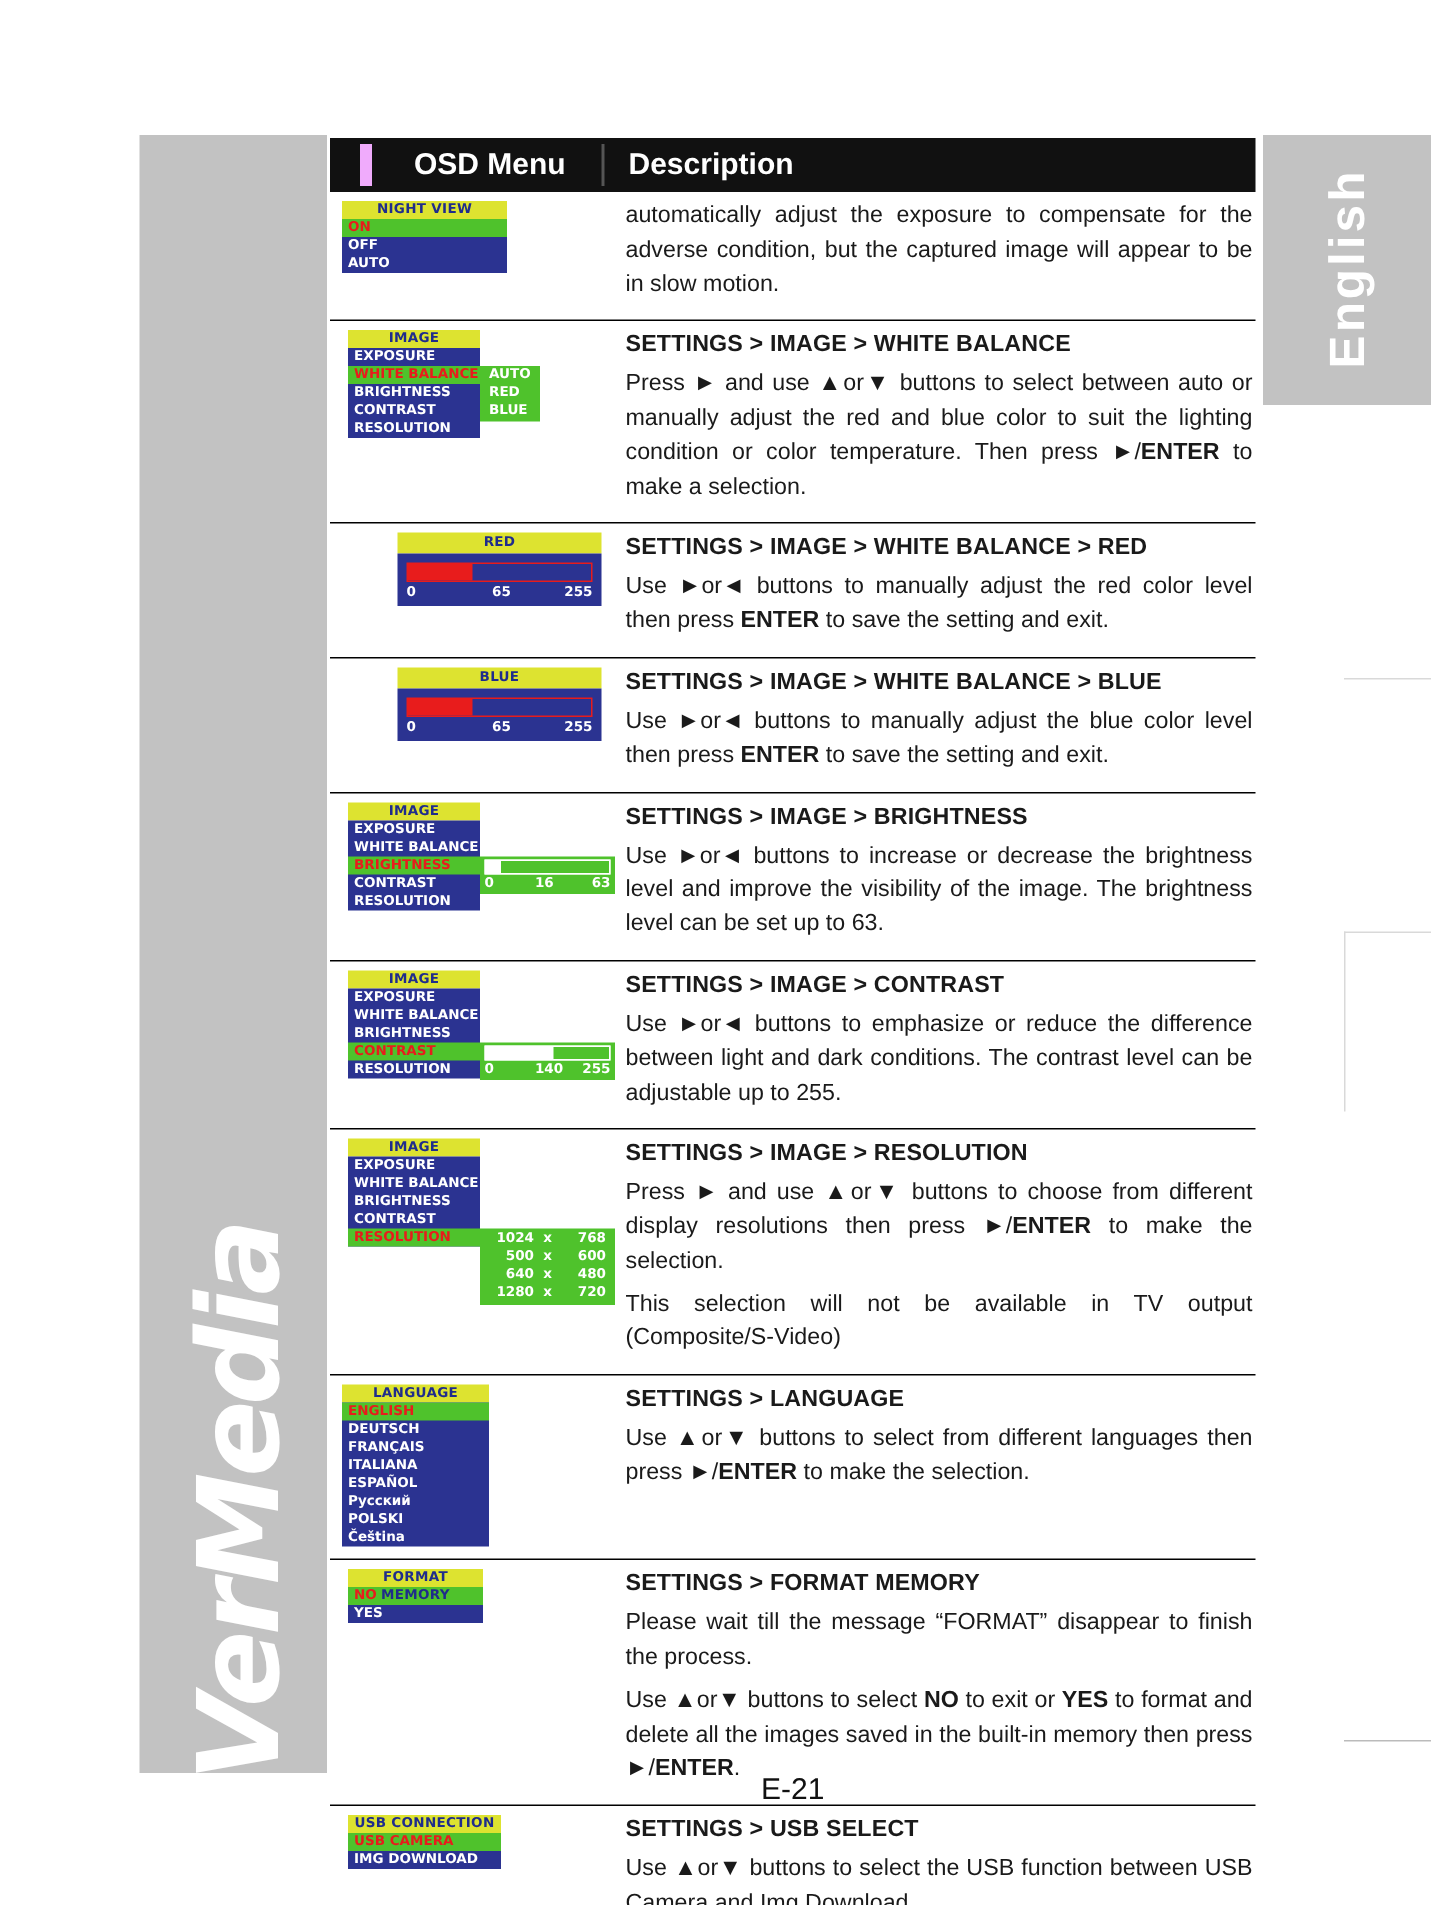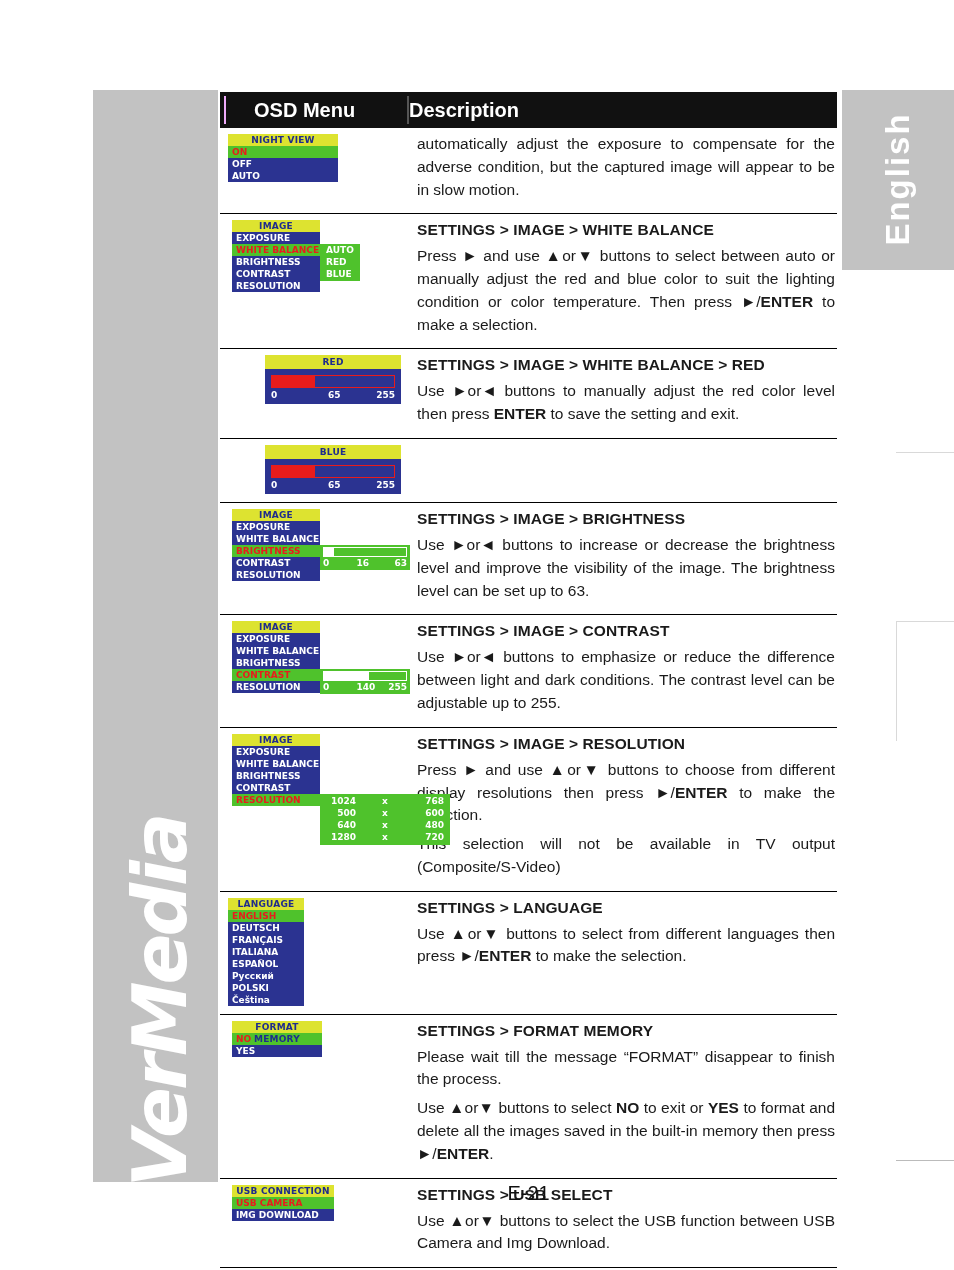--- a/index.html
+++ b/index.html
@@ -88,33 +88,33 @@
     width: 617px;
   }
   .table-header {
     background: #111111;
     color: #ffffff;
     height: 36px;
     display: flex;
     align-items: center;
   }
   .th-osd {
-    width: 183px;
+    width: 161px;
     padding-left: 28px;
     box-sizing: border-box;
     font-size: 20px;
     font-weight: bold;
-    border-left: 2px solid #f0abfc;
-    margin-left: 4px;
+    border-left: 8px solid #f0abfc;
+    margin-left: 20px;
     height: 28px;
     line-height: 28px;
   }
   .th-desc {
     flex: 1;
-    padding-left: 0;
+    padding-left: 16px;
     box-sizing: border-box;
     font-size: 20px;
     font-weight: bold;
     border-left: 2px solid #555;
     height: 28px;
     line-height: 28px;
   }
 
   .row {
     display: flex;
@@ -247,21 +247,20 @@
     position: absolute;
     background: #4fc22c;
     padding: 1px 6px 2px 6px;
   }
   .res-row {
     color: #ffffff;
     height: 12px;
     line-height: 12px;
     white-space: nowrap;
     display: flex;
-    gap: 20px;
   }
   .res-row span.w { display: inline-block; width: 30px; text-align: right; }
   .res-row span.x { display: inline-block; width: 18px; text-align: center; }
 
   .footer {
     position: absolute;
     left: 220px;
     top: 1182px;
     width: 617px;
     text-align: center;
@@ -360,20 +359,24 @@
                 <div class="sl-fill" style="width: 35%;"></div>
               </div>
               <div class="sl-scale">
                 <span style="flex: 0 0 46%;">0</span>
                 <span style="flex: 0 0 30%;">65</span>
                 <span style="flex: 1 1 0%; text-align: right;">255</span>
               </div>
             </div>
           </div>
         </div>
+        <div class="cell-desc">
+          <div class="desc-title">SETTINGS &gt; IMAGE &gt; WHITE BALANCE &gt; BLUE</div>
+          <p class="desc-p">Use ►or◄ buttons to manually adjust the blue color level then press <b>ENTER</b> to save the setting and exit.</p>
+        </div>
       </div>
       <div class="row">
         <div class="cell-menu">
           <div class="osd" style="width: 88px; position: relative; margin-left: 12px;">
             <div class="osd-head">IMAGE</div>
             <div class="osd-body">
               <div class="osd-item">EXPOSURE</div>
               <div class="osd-item">WHITE BALANCE</div>
               <div class="osd-item sel">BRIGHTNESS</div>
               <div class="osd-item">CONTRAST</div>
@@ -460,21 +463,21 @@
           </div>
         </div>
         <div class="cell-desc">
           <div class="desc-title">SETTINGS &gt; IMAGE &gt; RESOLUTION</div>
           <p class="desc-p">Press ► and use ▲or▼ buttons to choose from different display resolutions then press ►/<b>ENTER</b> to make the selection.</p>
           <p class="desc-p">This selection will not be available in TV output (Composite/S-Video)</p>
         </div>
       </div>
       <div class="row">
         <div class="cell-menu">
-          <div class="osd" style="width: 76px; margin-left: 8px;">
+          <div class="osd" style="width: 98px; margin-left: 8px;">
             <div class="osd-head">LANGUAGE</div>
             <div class="osd-body">
               <div class="osd-item sel">ENGLISH</div>
               <div class="osd-item">DEUTSCH</div>
               <div class="osd-item">FRANÇAIS</div>
               <div class="osd-item">ITALIANA</div>
               <div class="osd-item">ESPAÑOL</div>
               <div class="osd-item">Русский</div>
               <div class="osd-item">POLSKI</div>
               <div class="osd-item">Čeština</div>

